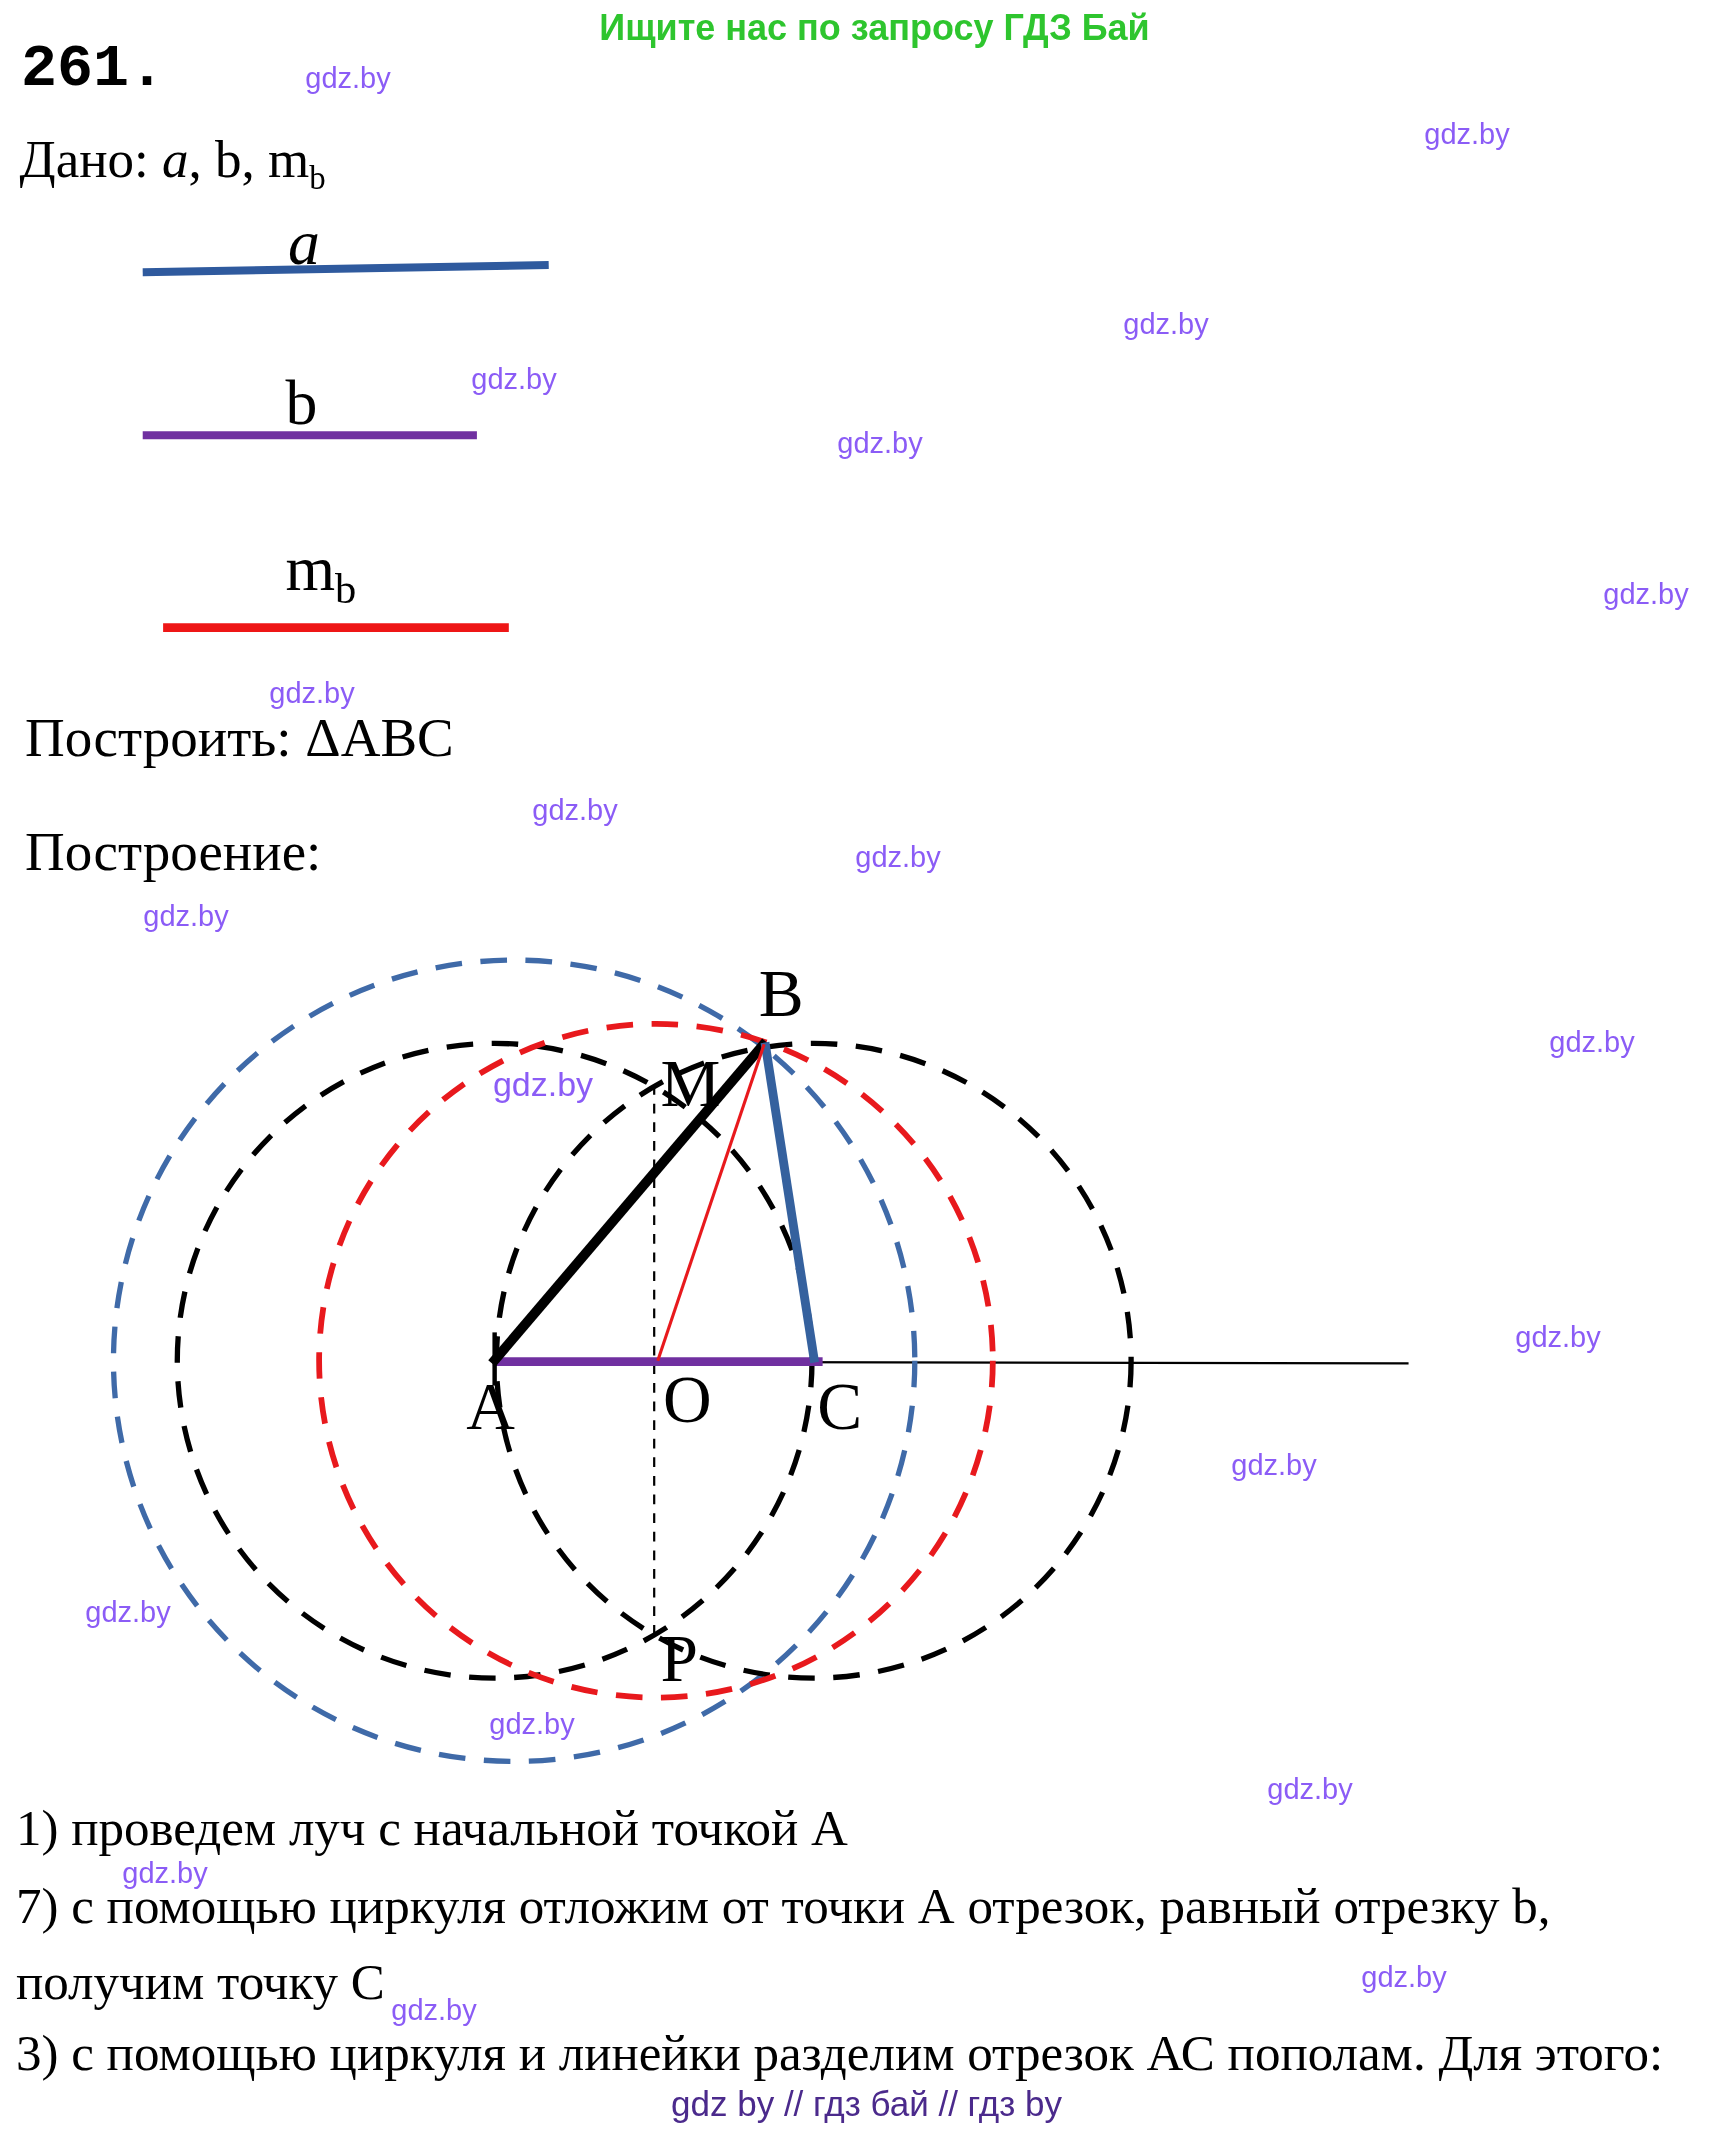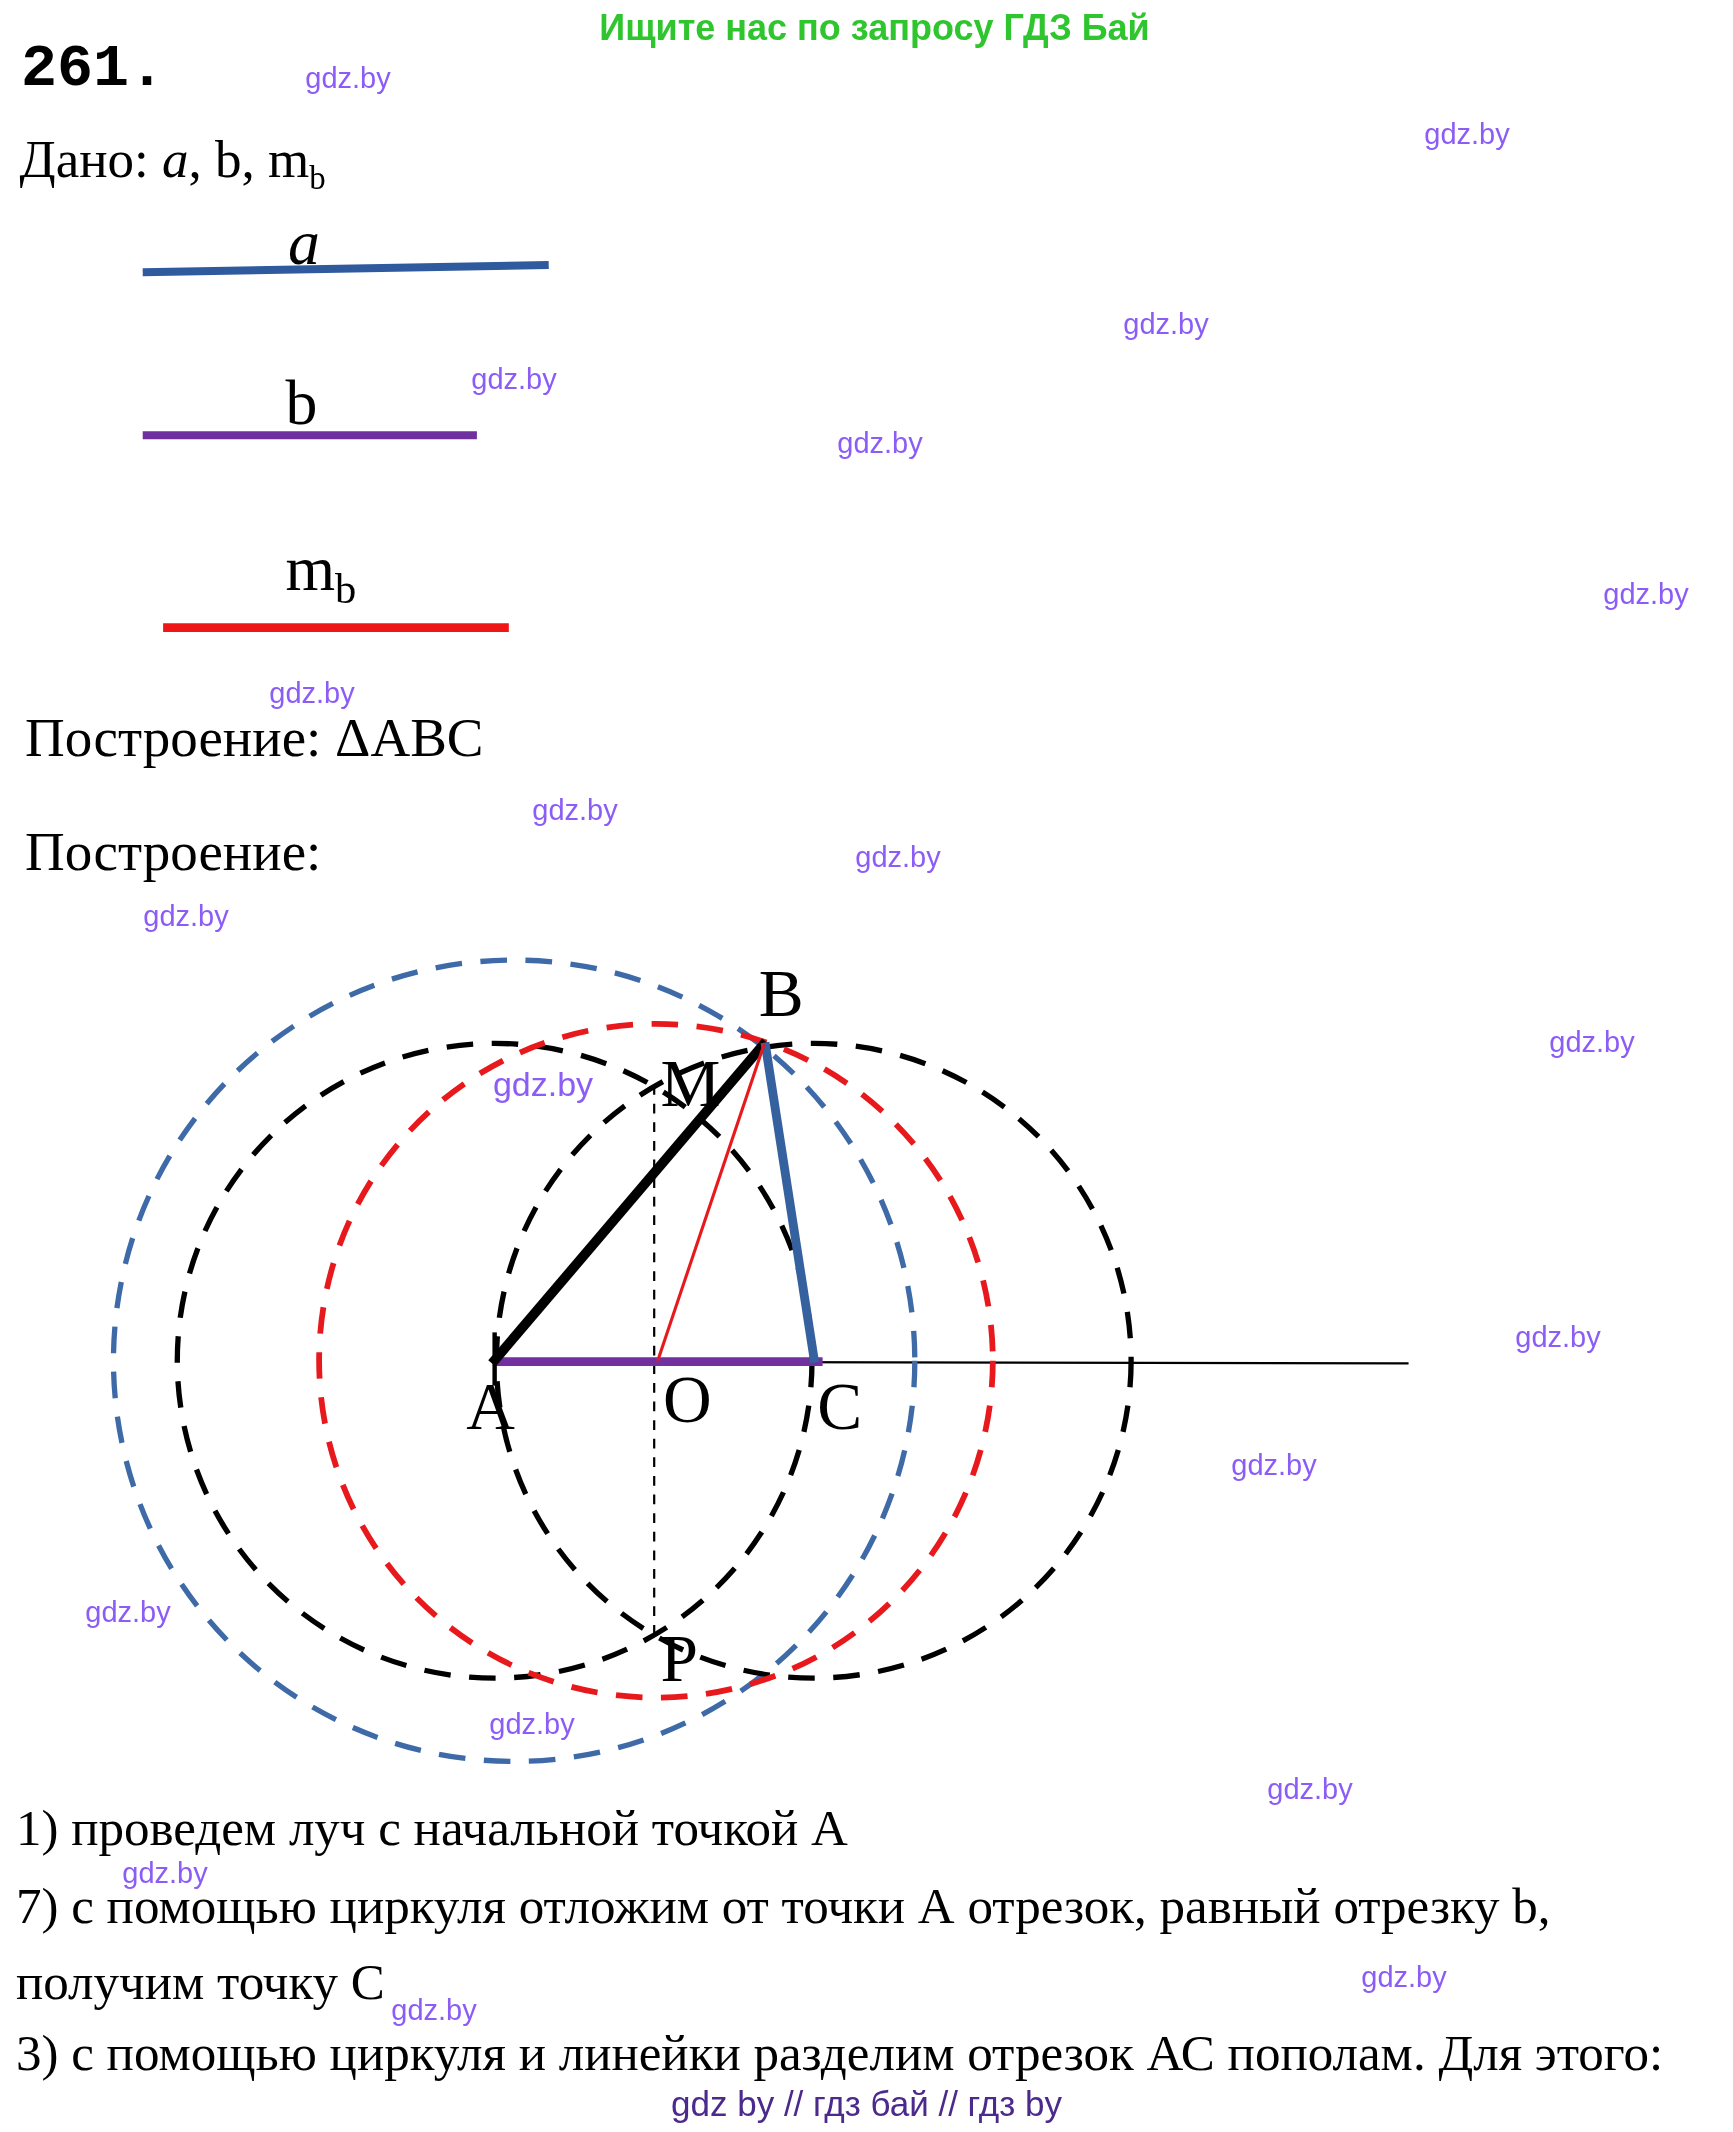--- a/index.html
+++ b/index.html
@@ -78,21 +78,21 @@
   <line x1="558" y1="1503" x2="558" y2="1563" stroke="#000" stroke-width="5"></line>
 
   <text x="526" y="1612" class="pt-label">A</text>
   <text x="748" y="1604" class="pt-label">O</text>
   <text x="922" y="1612" class="pt-label">C</text>
   <text x="856" y="1146" class="pt-label">B</text>
   <text x="745" y="1248" class="pt-label">M</text>
   <text x="745" y="1896" class="pt-label">P</text>
 </svg>
 
-<div class="abs construct-line">Построение: ΔABC</div>
+<div class="abs construct-line">Построить: ΔABC</div>
 <div class="abs construction-heading">Построение:</div>
 
 <div class="abs step step1">1) проведем луч с начальной точкой А</div>
 <div class="abs step step2">7) с помощью циркуля отложим от точки А отрезок, равный отрезку b,</div>
 <div class="abs step step2b">получим точку С</div>
 <div class="abs step step3">3) с помощью циркуля и линейки разделим отрезок АС пополам. Для этого:</div>
 
 <div class="abs footer">gdz by  //  гдз бай  //  гдз by</div>
 
 <span class="wm" style="left:348px;top:78px;">gdz.by</span>

